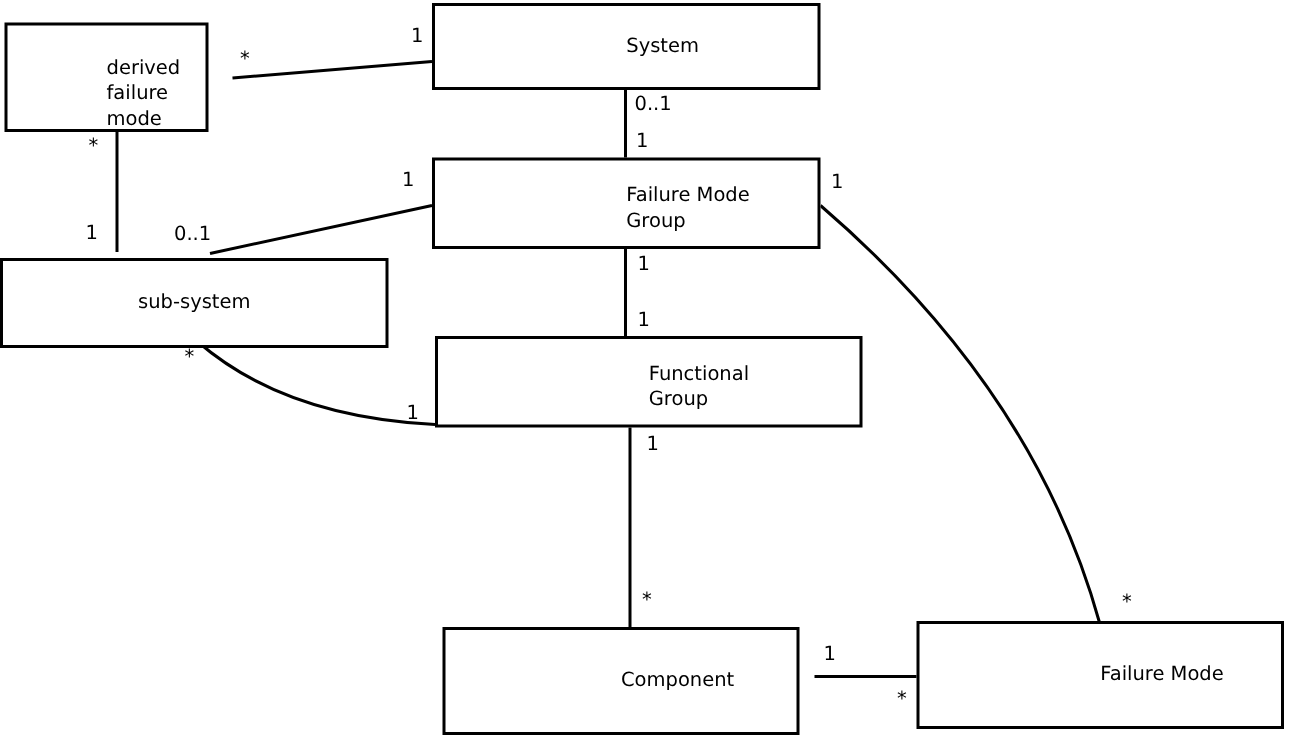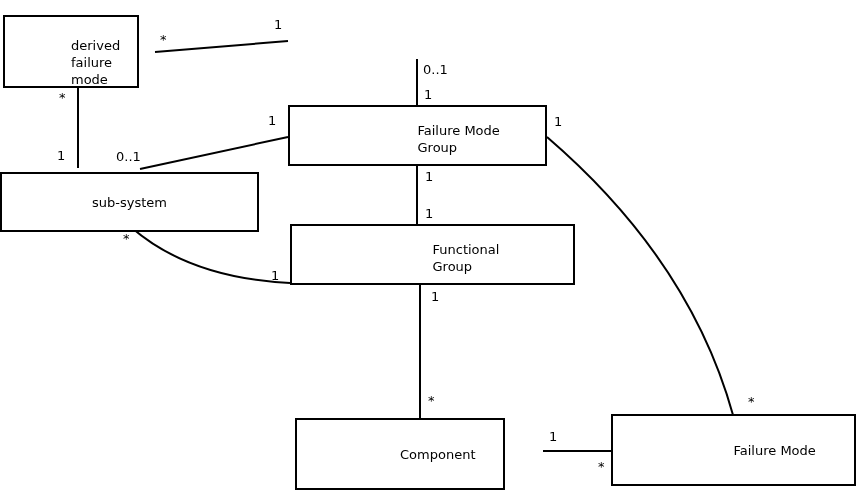--- a/index.html
+++ b/index.html
@@ -56,36 +56,39 @@
     <path d="M543,451 L612,451"></path>
     <path d="M547,137 Q690,260 733,415"></path>
   </svg>
 
   <div class="box" style="left:3px;top:15px;width:136px;height:73px;">
     <div class="box-label anchor-center" style="top:20px;">derived
 failure
 mode</div>
   </div>
 
+  <div class="box" style="left:288px;top:2px;width:259px;height:58px;">
+    <div class="box-label anchor-center v-center">System</div>
+  </div>
 
   <div class="box" style="left:288px;top:105px;width:259px;height:61px;">
     <div class="box-label anchor-center" style="top:15px;">Failure Mode
 Group</div>
   </div>
 
   <div class="box" style="left:0px;top:172px;width:259px;height:60px;">
     <div class="box-label centered v-center">sub-system</div>
   </div>
 
   <div class="box" style="left:290px;top:224px;width:285px;height:61px;">
     <div class="box-label anchor-center" style="top:15px;">Functional
 Group</div>
   </div>
 
-  <div class="box" style="left:295px;top:418px;width:210px;height:72px;">
+  <div class="box" style="left:295px;top:418px;width:238px;height:72px;">
     <div class="box-label anchor-center v-center">Component</div>
   </div>
 
   <div class="box" style="left:611px;top:414px;width:245px;height:72px;">
     <div class="box-label anchor-center v-center">Failure Mode</div>
   </div>
 
   <span class="mult" style="left:274px;top:18px;">1</span>
   <span class="mult" style="left:160px;top:33px;">*</span>
 

